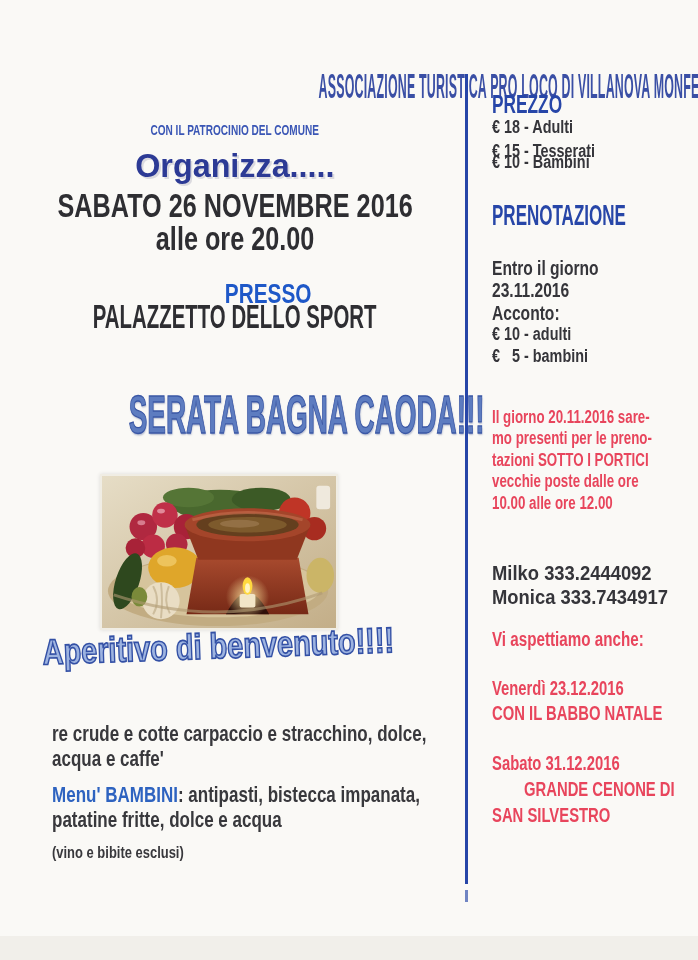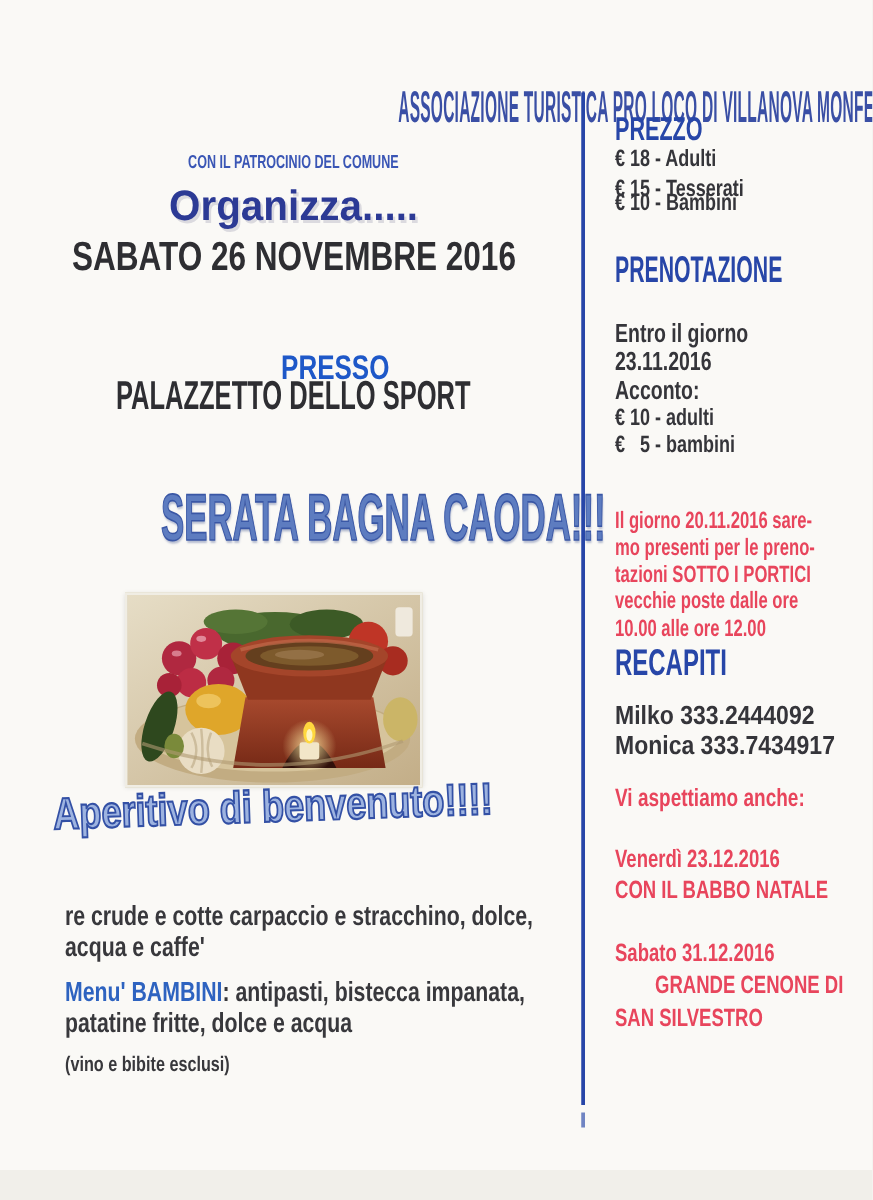--- a/index.html
+++ b/index.html
@@ -89,20 +89,21 @@
 </style>
 </head>
 <body>
 
 <div class="page">
 
   <div class="abs ctr" id="assoc"><span class="t">ASSOCIAZIONE TURISTICA PRO LOCO DI VILLANOVA MONFERRATO</span></div>
   <div class="abs ctr" id="patro"><span class="t">CON IL PATROCINIO DEL COMUNE</span></div>
   <div class="abs ctr" id="organizza"><span class="t">Organizza.....</span></div>
   <div class="abs ctr" id="edate"><span class="t">SABATO 26 NOVEMBRE 2016</span></div>
+  <div class="abs ctr" id="etime"><span class="t">alle ore 20.00</span></div>
   <div class="abs ctr" id="presso"><span class="t">PRESSO</span></div>
   <div class="abs ctr" id="venue"><span class="t">PALAZZETTO DELLO SPORT</span></div>
   <div class="abs ctr" id="serata"><span class="t">SERATA BAGNA CAODA!!!</span></div>
 
   <div class="abs" id="photo">
     <svg viewBox="0 0 238 156" preserveAspectRatio="none">
       <defs>
         <linearGradient id="bgG" x1="0" y1="0" x2="1" y2="1">
           <stop offset="0" stop-color="#e6ddc6"></stop>
             <stop offset="1" stop-color="#c3ae88"></stop>
@@ -183,21 +184,20 @@
   <div class="abs r lft rbold" id="b3"><span class="t">Acconto:</span></div>
   <div class="abs r lft ritem" id="b4"><span class="t">€ 10 - adulti</span></div>
   <div class="abs r lft ritem" id="b5"><span class="t">€   5 - bambini</span></div>
 
   <div class="abs r lft rn" id="n1"><span class="t">Il giorno 20.11.2016 sare-</span></div>
   <div class="abs r lft rn" id="n2"><span class="t">mo presenti per le preno-</span></div>
   <div class="abs r lft rn" id="n3"><span class="t">tazioni SOTTO I PORTICI</span></div>
   <div class="abs r lft rn" id="n4"><span class="t">vecchie poste dalle ore</span></div>
   <div class="abs r lft rn" id="n5"><span class="t">10.00 alle ore 12.00</span></div>
 
-  <div class="abs r lft rhead" id="recH"><span class="t">RECAPITI</span></div>
   <div class="abs r lft rc" id="c1"><span class="t">Milko 333.2444092</span></div>
   <div class="abs r lft rc" id="c2"><span class="t">Monica 333.7434917</span></div>
 
   <div class="abs r lft red" id="vi"><span class="t">Vi aspettiamo anche:</span></div>
   <div class="abs r lft red rev" id="e11"><span class="t">Venerdì 23.12.2016</span></div>
   <div class="abs r lft red rev" id="e12"><span class="t">CON IL BABBO NATALE</span></div>
   <div class="abs r lft red rev" id="e21"><span class="t">Sabato 31.12.2016</span></div>
   <div class="abs r lft red rev" id="e22"><span class="t">GRANDE CENONE DI</span></div>
   <div class="abs r lft red rev" id="e23"><span class="t">SAN SILVESTRO</span></div>
 

